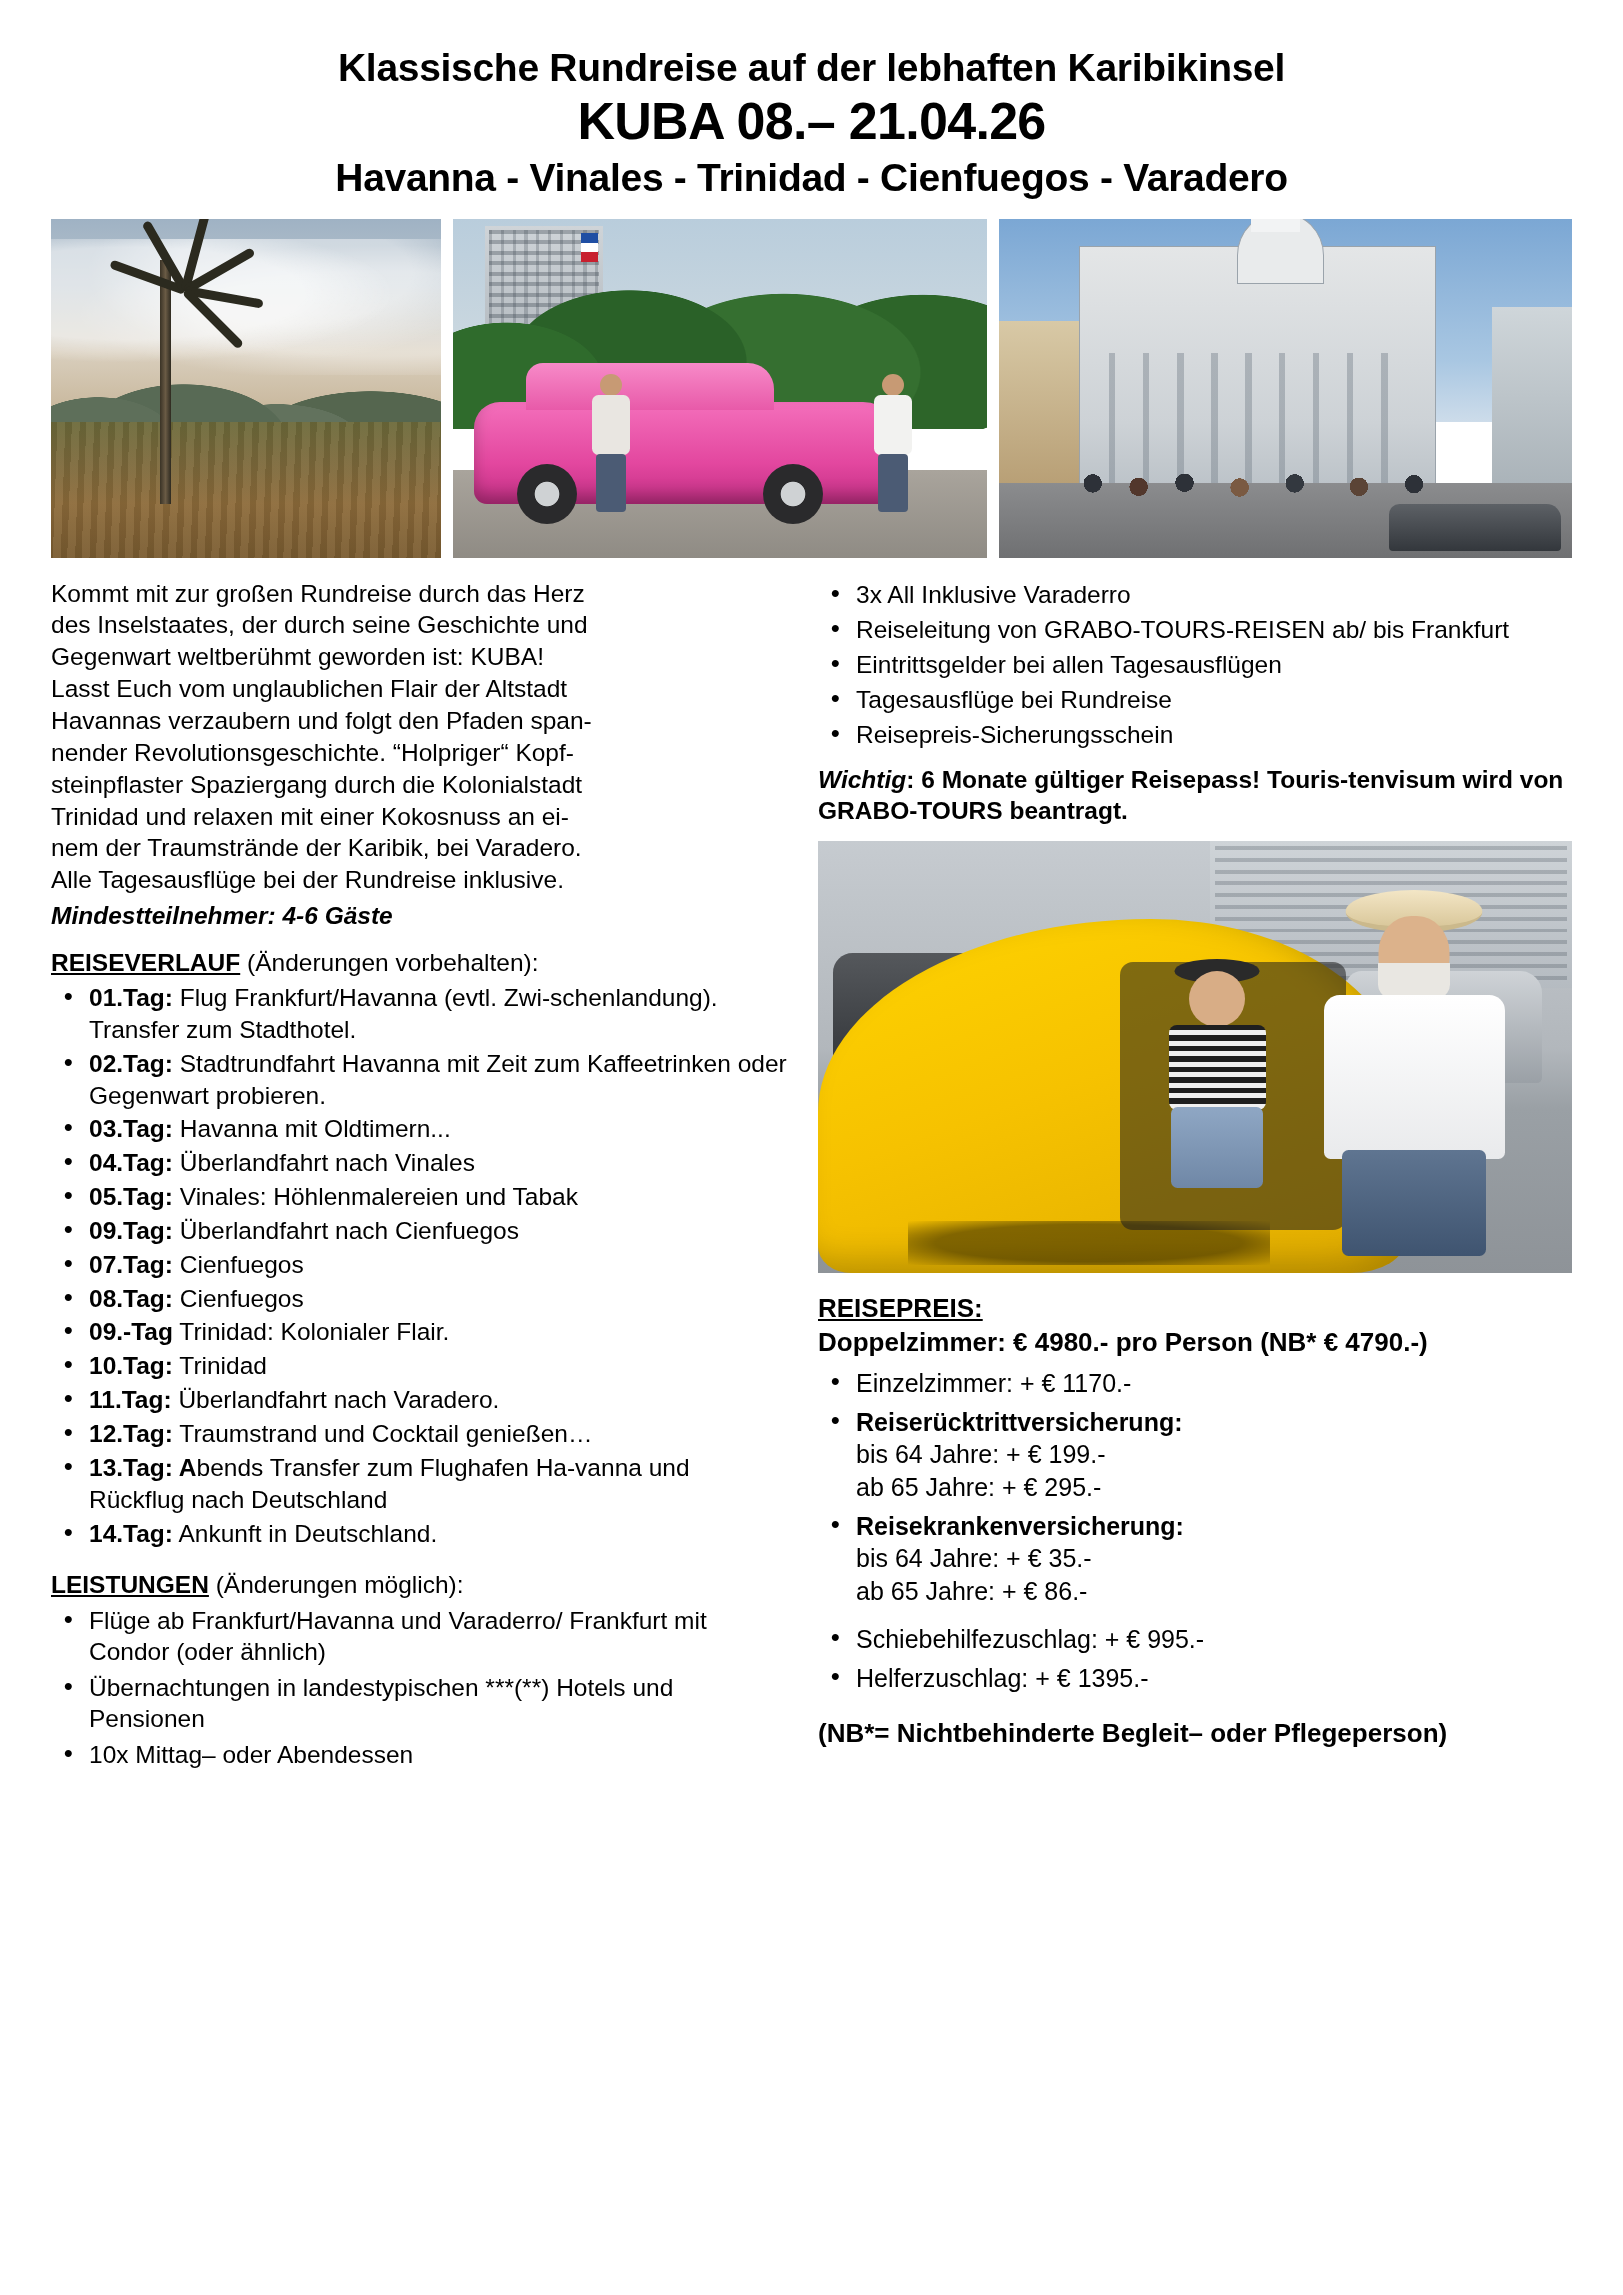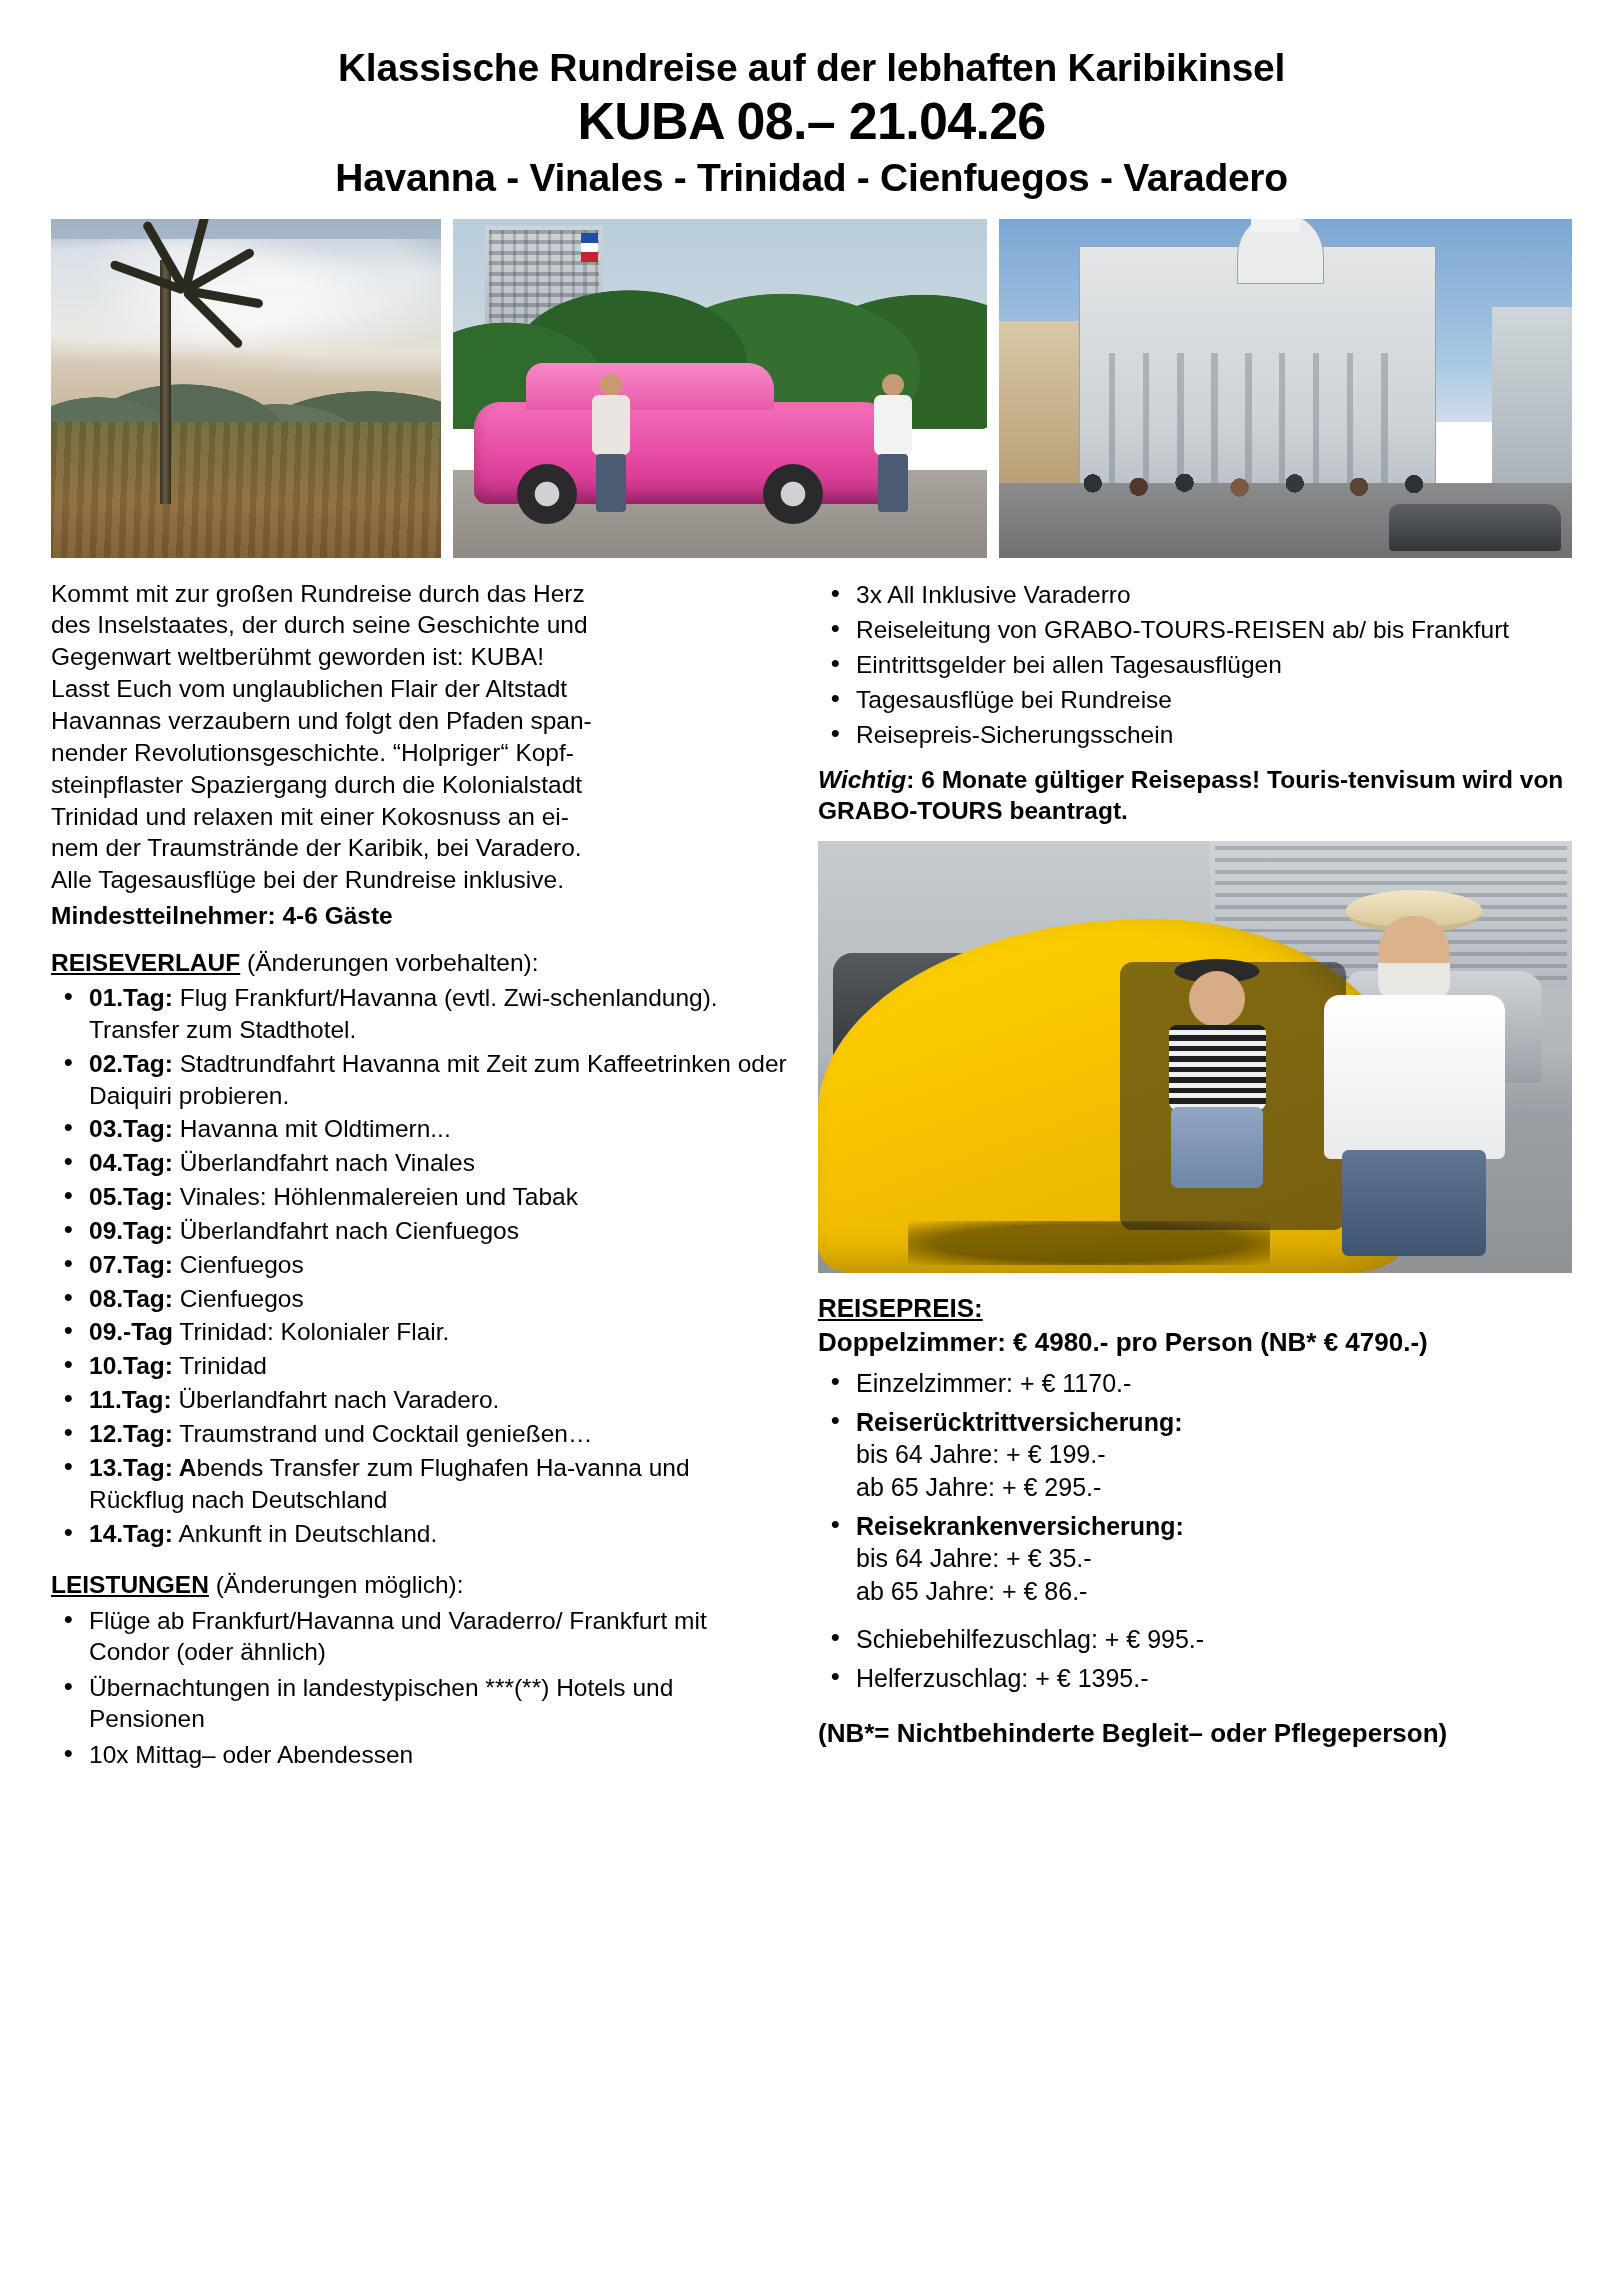--- a/index.html
+++ b/index.html
@@ -235,21 +235,21 @@
   .col-right { width: 754px; }
 
   p, li { font-size: 24.5px; line-height: 1.30; }
 
   .intro {
     text-align: justify;
     margin: 0;
   }
   .intro .l { display: block; }
 
-  .bold-italic { font-weight: bold; }
+  .bold-italic { font-weight: bold; font-style: italic; }
   .bold { font-weight: bold; }
   .uline { text-decoration: underline; }
 
   .sec-title {
     font-size: 24.5px;
     margin: 17px 0 5.2px 0;
   }
 
   ul.bul {
     list-style: none;
@@ -472,21 +472,21 @@
       </p>
 
       <p class="bold-italic" style="margin:3.9px 0 0 0;">Mindestteilnehmer: 4-6 Gäste</p>
 
       <div class="sec-title">
         <span class="bold uline">REISEVERLAUF</span><span> (Änderungen vorbehalten):</span>
       </div>
 
       <ul class="bul tight">
         <li><span class="bold">01.Tag:</span><span> Flug Frankfurt/Havanna (evtl. Zwi-schenlandung). Transfer zum Stadthotel.</span></li>
-        <li><span class="bold">02.Tag:</span><span> Stadtrundfahrt Havanna mit Zeit zum Kaffeetrinken oder Daiquiri probieren.</span></li>
+        <li><span class="bold">02.Tag:</span><span> Stadtrundfahrt Havanna mit Zeit zum Kaffeetrinken oder Gegenwart probieren.</span></li>
         <li><span class="bold">03.Tag:</span><span> Havanna mit Oldtimern...</span></li>
         <li><span class="bold">04.Tag:</span><span> Überlandfahrt nach Vinales</span></li>
         <li><span class="bold">05.Tag:</span><span> Vinales: Höhlenmalereien und Tabak</span></li>
         <li><span class="bold">09.Tag:</span><span> Überlandfahrt nach Cienfuegos</span></li>
         <li><span class="bold">07.Tag:</span><span> Cienfuegos</span></li>
         <li><span class="bold">08.Tag:</span><span> Cienfuegos</span></li>
         <li><span class="bold">09.-Tag</span><span> Trinidad: Kolonialer Flair.</span></li>
         <li><span class="bold">10.Tag:</span><span> Trinidad</span></li>
         <li><span class="bold">11.Tag:</span><span> Überlandfahrt nach Varadero.</span></li>
         <li><span class="bold">12.Tag:</span><span> Traumstrand und Cocktail genießen…</span></li>

